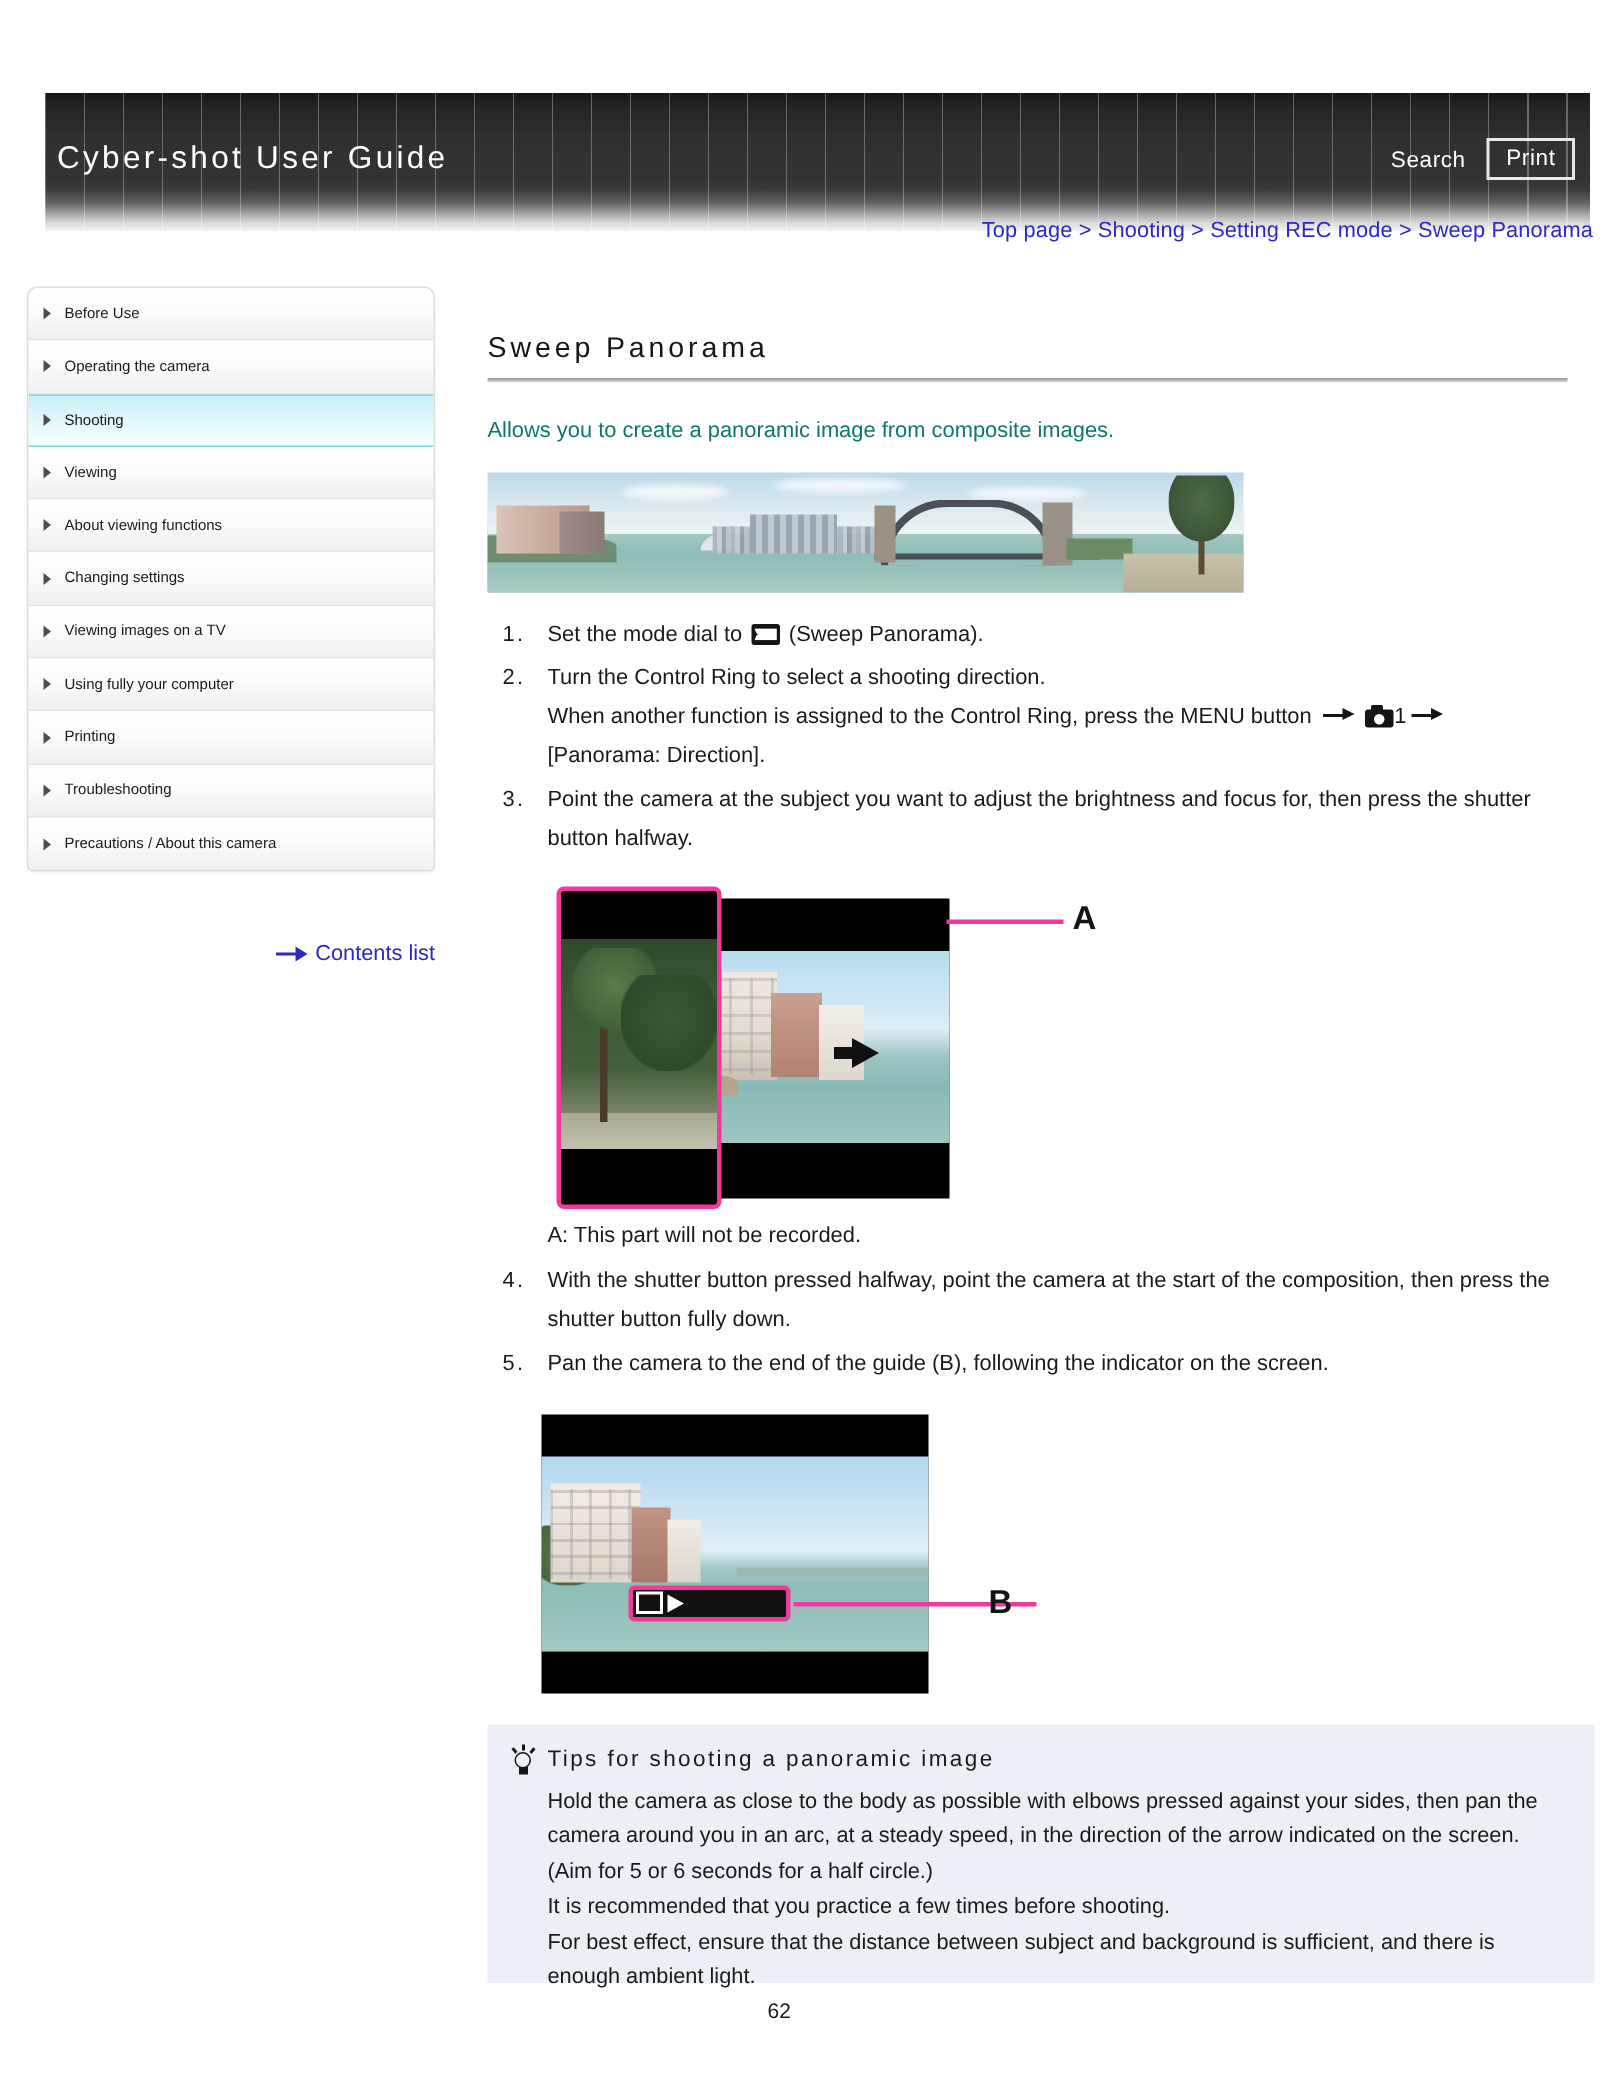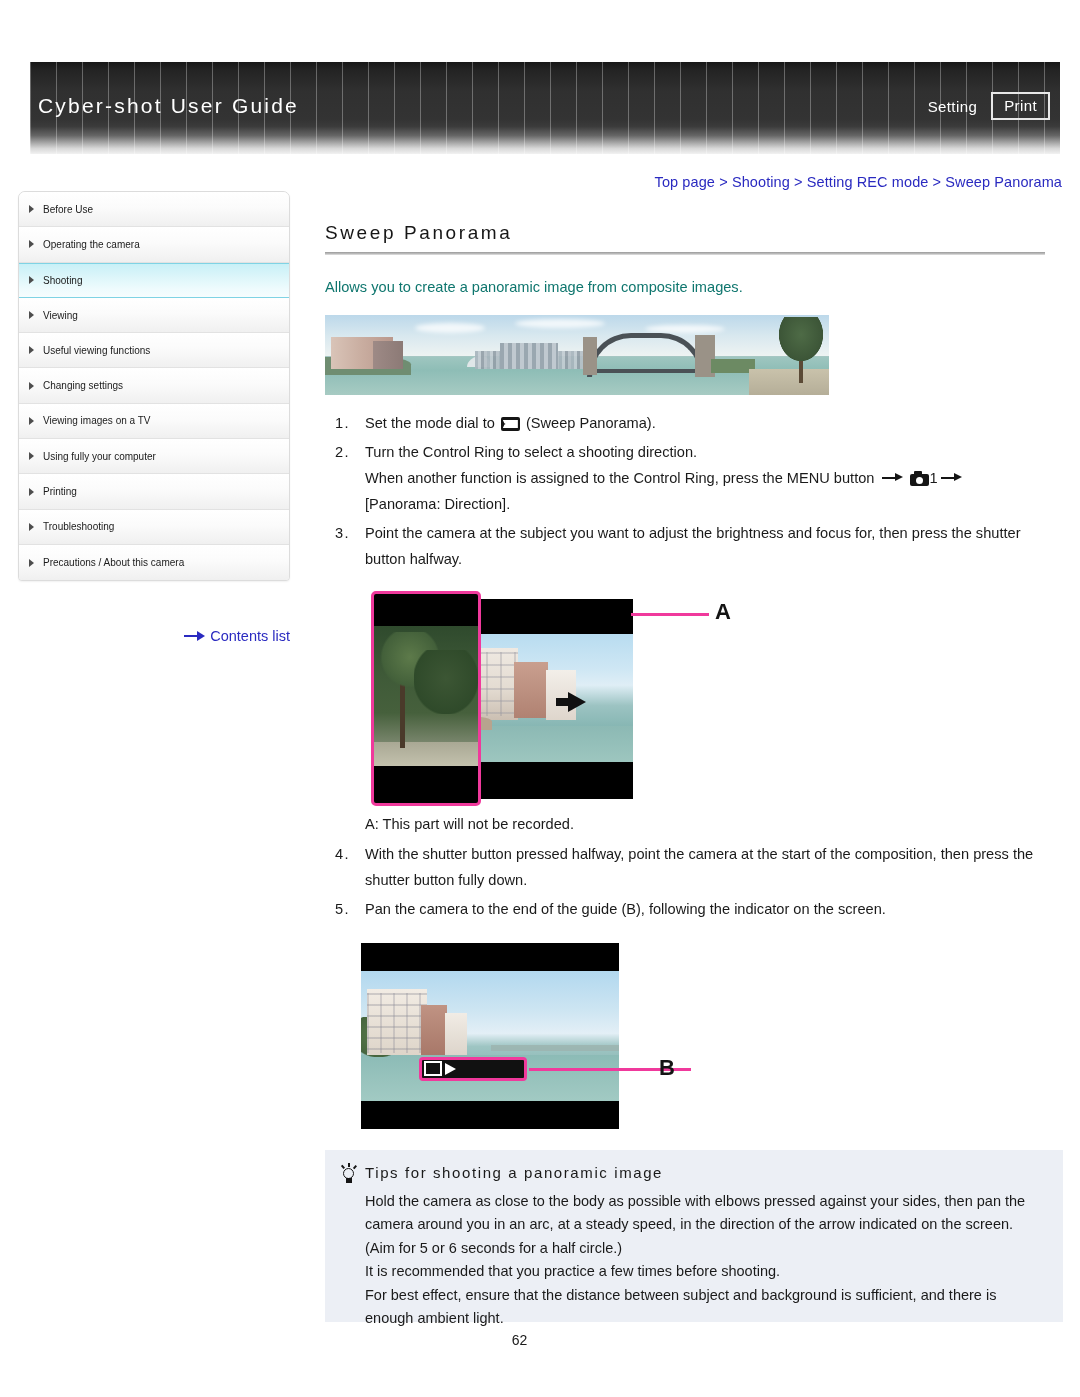--- a/index.html
+++ b/index.html
@@ -46,21 +46,21 @@
   .print-btn {
     color: #ffffff; font-size: 15px; letter-spacing: 0.4px;
     border: 2px solid #e8e8e8;
     padding: 3px 11px 4px 11px;
     cursor: pointer; user-select: none;
     background: transparent;
   }
 
   
   .breadcrumb {
-    position: absolute; right: 18px; top: 174px;
+    position: absolute; right: 18px; top: 146px;
     font-size: 14.5px; color: #2a2ac0; letter-spacing: 0.1px;
     white-space: nowrap;
   }
   .breadcrumb .crumb { color: #2a2ac0; cursor: pointer; }
   .breadcrumb .sep { color: #2a2ac0; }
 
   
   .sidebar {
     position: absolute; left: 18px; top: 191px;
     width: 272px;
@@ -482,21 +482,21 @@
   }
   .page-num span { margin-left: -9px; }
 </style>
 </head>
 <body>
 
 <div class="header-wrap">
   <div class="header-bar">
     <div class="header-title">Cyber-shot User Guide</div>
     <div class="header-actions">
-      <div class="search-link">Setting</div>
+      <div class="search-link">Search</div>
       <div class="print-btn">Print</div>
     </div>
   </div>
 </div>
 
 <div class="breadcrumb">
   <span class="crumb">Top page</span>
   <span class="sep">&gt;</span>
   <span class="crumb">Shooting</span>
   <span class="sep">&gt;</span>
@@ -517,21 +517,21 @@
   <div class="side-item active">
     <span class="tri"></span>
     <span>Shooting</span>
   </div>
   <div class="side-item">
     <span class="tri"></span>
     <span>Viewing</span>
   </div>
   <div class="side-item">
     <span class="tri"></span>
-    <span>Useful viewing functions</span>
+    <span>About viewing functions</span>
   </div>
   <div class="side-item">
     <span class="tri"></span>
     <span>Changing settings</span>
   </div>
   <div class="side-item">
     <span class="tri"></span>
     <span>Viewing images on a TV</span>
   </div>
   <div class="side-item">

